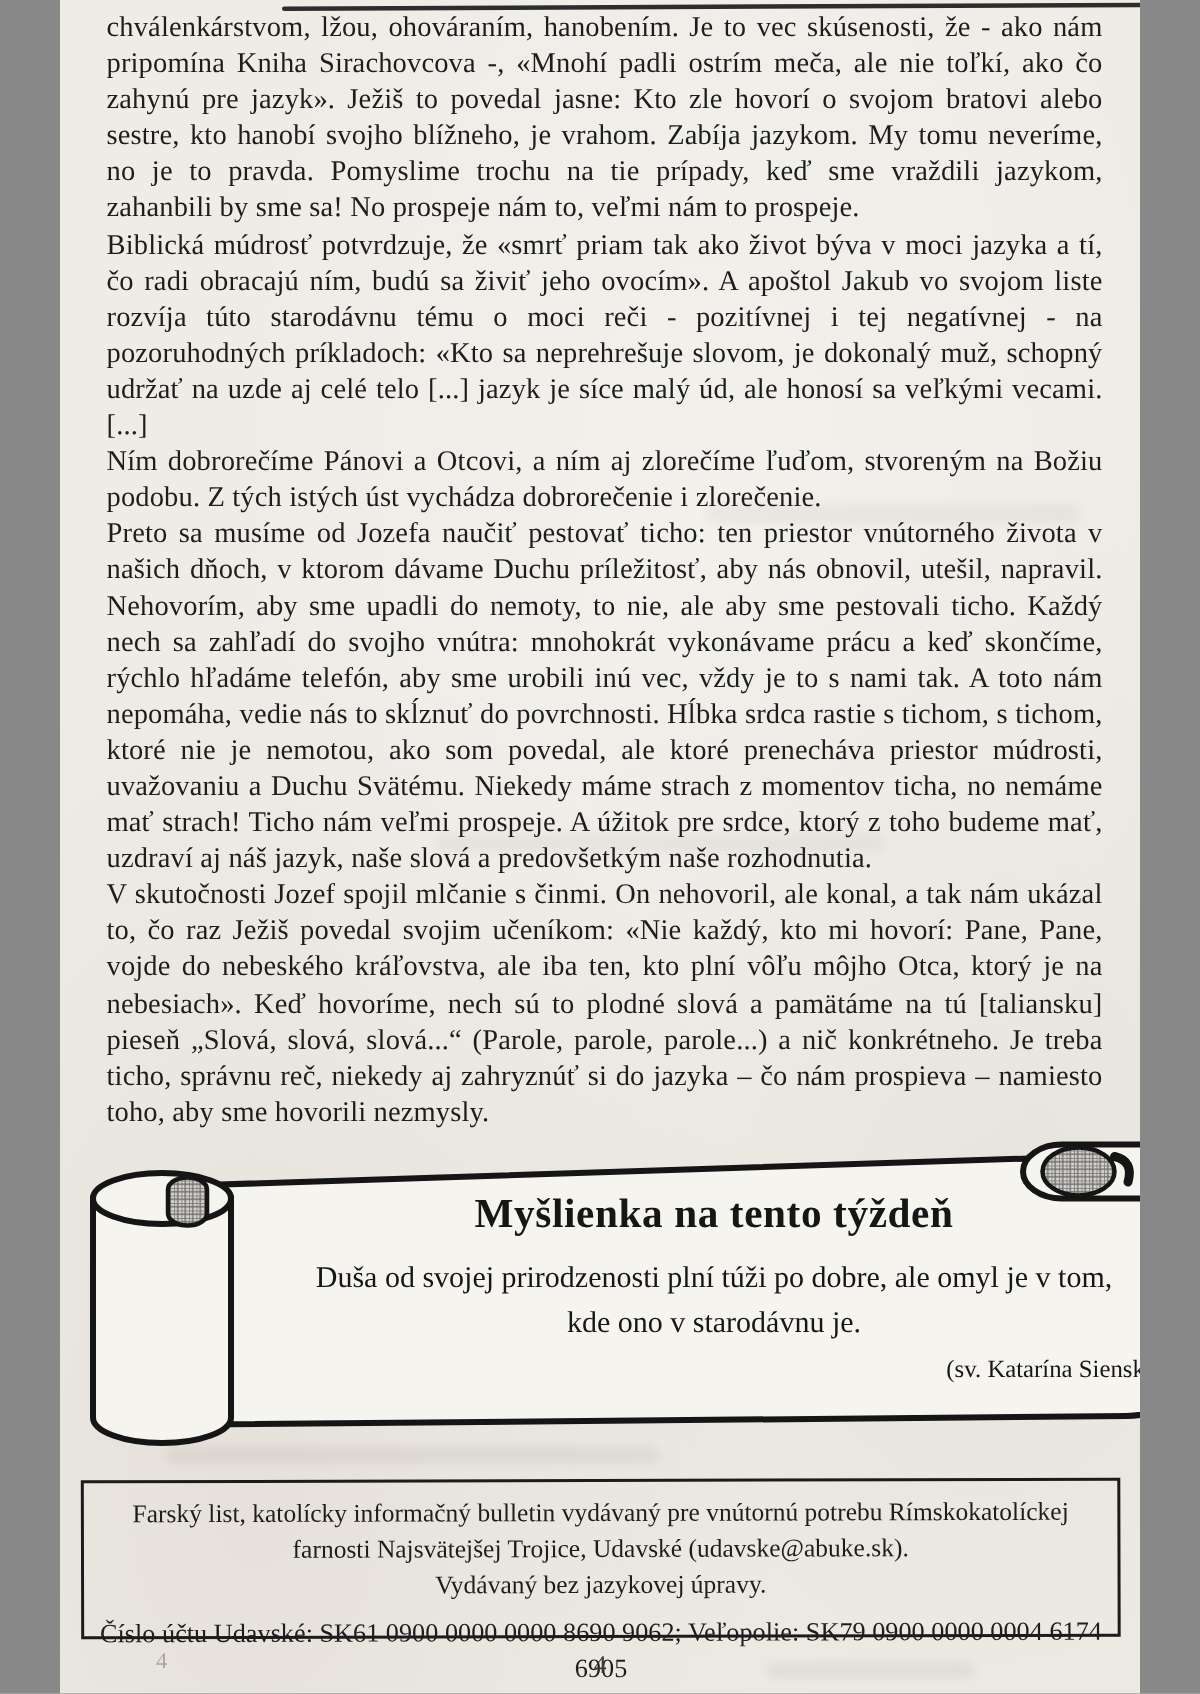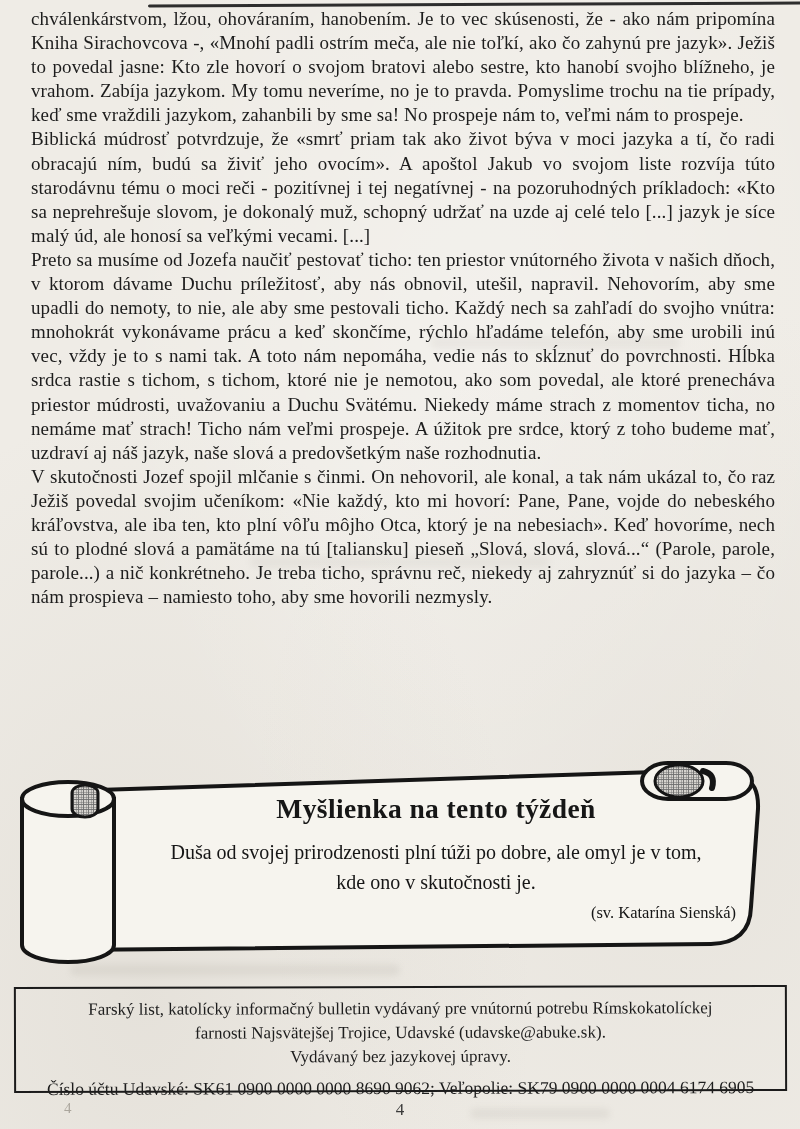--- a/index.html
+++ b/index.html
@@ -1,18 +1,18 @@
 <!DOCTYPE html>
 <html lang="sk"><head>
 <meta charset="utf-8">
 <style>
   html,body{margin:0;padding:0;background:#888;}
   .page{
     position:relative;
-    width:800px;height:1129px;
+    width:720px;height:1129px;
     margin:0 auto;
     background:
       radial-gradient(ellipse at 18% 88%, rgba(178,170,156,.16), transparent 42%),
       radial-gradient(ellipse at 86% 72%, rgba(178,170,156,.12), transparent 45%),
       radial-gradient(ellipse at 60% 30%, rgba(255,255,255,.25), transparent 55%),
       #efece6;
     overflow:hidden;
     font-family:"Liberation Serif", serif;
     color:#1d1d1d;
   }
@@ -78,20 +78,21 @@
   <div class="scan-line"></div>
 
   <div class="smudge s1"></div>
   <div class="smudge s2"></div>
   <div class="smudge s3"></div>
   <div class="smudge s4"></div>
 
   <div class="article">
     <p>chválenkárstvom, lžou, ohováraním, hanobením. Je to vec skúsenosti, že - ako nám pripomína Kniha Sirachovcova -, «Mnohí padli ostrím meča, ale nie toľkí, ako čo zahynú pre jazyk». Ježiš to povedal jasne: Kto zle hovorí o svojom bratovi alebo sestre, kto hanobí svojho blížneho, je vrahom. Zabíja jazykom. My tomu neveríme, no je to pravda. Pomyslime trochu na tie prípady, keď sme vraždili jazykom, zahanbili by sme sa! No prospeje nám to, veľmi nám to prospeje.</p>
     <p>Biblická múdrosť potvrdzuje, že «smrť priam tak ako život býva v moci jazyka a tí, čo radi obracajú ním, budú sa živiť jeho ovocím». A apoštol Jakub vo svojom liste rozvíja túto starodávnu tému o moci reči - pozitívnej i tej negatívnej - na pozoruhodných príkladoch: «Kto sa neprehrešuje slovom, je dokonalý muž, schopný udržať na uzde aj celé telo [...] jazyk je síce malý úd, ale honosí sa veľkými vecami. [...]</p>
+    <p>Ním dobrorečíme Pánovi a Otcovi, a ním aj zlorečíme ľuďom, stvoreným na Božiu podobu. Z tých istých úst vychádza dobrorečenie i zlorečenie.</p>
     <p>Preto sa musíme od Jozefa naučiť pestovať ticho: ten priestor vnútorného života v našich dňoch, v ktorom dávame Duchu príležitosť, aby nás obnovil, utešil, napravil. Nehovorím, aby sme upadli do nemoty, to nie, ale aby sme pestovali ticho. Každý nech sa zahľadí do svojho vnútra: mnohokrát vykonávame prácu a keď skončíme, rýchlo hľadáme telefón, aby sme urobili inú vec, vždy je to s nami tak. A toto nám nepomáha, vedie nás to skĺznuť do povrchnosti. Hĺbka srdca rastie s tichom, s tichom, ktoré nie je nemotou, ako som povedal, ale ktoré prenecháva priestor múdrosti, uvažovaniu a Duchu Svätému. Niekedy máme strach z momentov ticha, no nemáme mať strach! Ticho nám veľmi prospeje.  A úžitok pre srdce, ktorý z toho budeme mať, uzdraví aj náš jazyk, naše slová a predovšetkým naše rozhodnutia.</p>
     <p>V skutočnosti Jozef spojil mlčanie s činmi. On nehovoril, ale konal, a tak nám ukázal to, čo raz Ježiš povedal svojim učeníkom: «Nie každý, kto mi hovorí: Pane, Pane, vojde do nebeského kráľovstva, ale iba ten, kto plní vôľu môjho Otca, ktorý je na nebesiach». Keď hovoríme, nech sú to plodné slová a pamätáme na tú [taliansku] pieseň „Slová, slová, slová...“ (Parole, parole, parole...) a nič konkrétneho. Je treba ticho, správnu reč, niekedy aj zahryznúť si do jazyka – čo nám prospieva – namiesto toho, aby sme hovorili nezmysly.</p>
   </div>
 
   <div class="banner">
     <svg viewBox="0 0 782 226" preserveAspectRatio="none" aria-hidden="true">
       <defs>
         <pattern id="hatch" width="5" height="5" patternUnits="userSpaceOnUse">
           <rect width="5" height="5" fill="#d6d3ce"></rect>
           <path d="M0 0H5 M0 2.5H5 M0 0V5 M2.5 0V5" stroke="#6e6e6e" stroke-width="0.9"></path>
@@ -105,21 +106,21 @@
       <path d="M 697 14 q 13 3 9 17" fill="none" stroke="#151515" stroke-width="6" stroke-linecap="round"></path>
 
       <path d="M 16 42 L 16 188 A 46 17 0 0 0 108 188 L 108 42 Z" fill="#f6f4ee" stroke="#151515" stroke-width="4"></path>
       <ellipse cx="62" cy="42" rx="46" ry="17" fill="#f6f4ee" stroke="#151515" stroke-width="4"></ellipse>
       <path d="M 66 52 L 66 36 A 13 8 0 0 1 92 36 L 92 52 A 13 8 0 0 1 66 52 Z" fill="url(#hatch)" stroke="#151515" stroke-width="3"></path>
     </svg>
     <div class="banner-content">
       <div class="banner-title">Myšlienka na tento týždeň</div>
       <div class="banner-quote">
         <div>Duša od svojej prirodzenosti plní túži po dobre, ale omyl je v tom,</div>
-        <div>kde ono v skutočnosti je.</div>
+        <div>kde ono v starodávnu je.</div>
       </div>
       <div class="banner-attribution">(sv. Katarína Sienská)</div>
     </div>
   </div>
 
   <div class="imprint">
     <div class="imprint-line">Farský list, katolícky informačný bulletin vydávaný pre vnútornú potrebu Rímskokatolíckej</div>
     <div class="imprint-line">farnosti Najsvätejšej Trojice, Udavské (udavske@abuke.sk).</div>
     <div class="imprint-line">Vydávaný bez jazykovej úpravy.</div>
     <div class="imprint-line accounts">Číslo účtu Udavské: SK61 0900 0000 0000 8690 9062; Veľopolie: SK79 0900 0000 0004 6174 6905</div>

